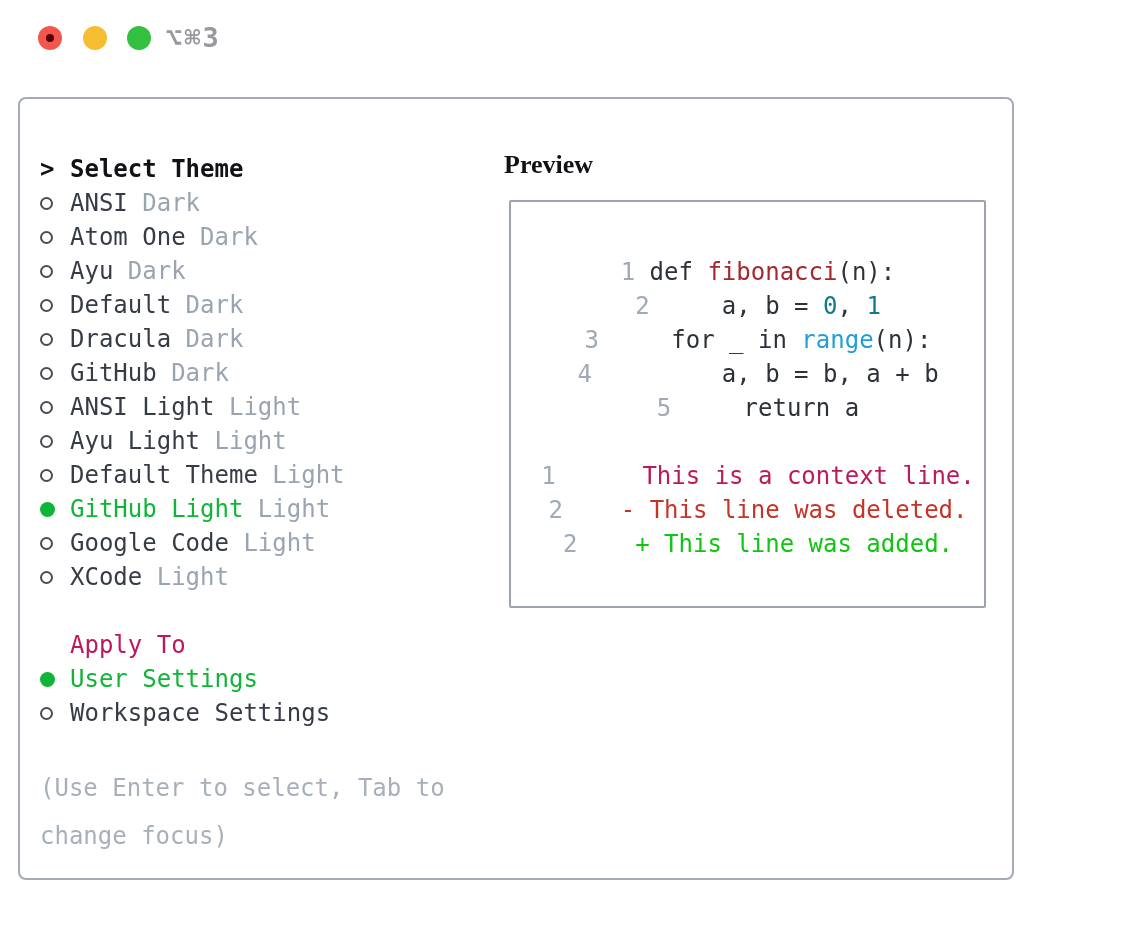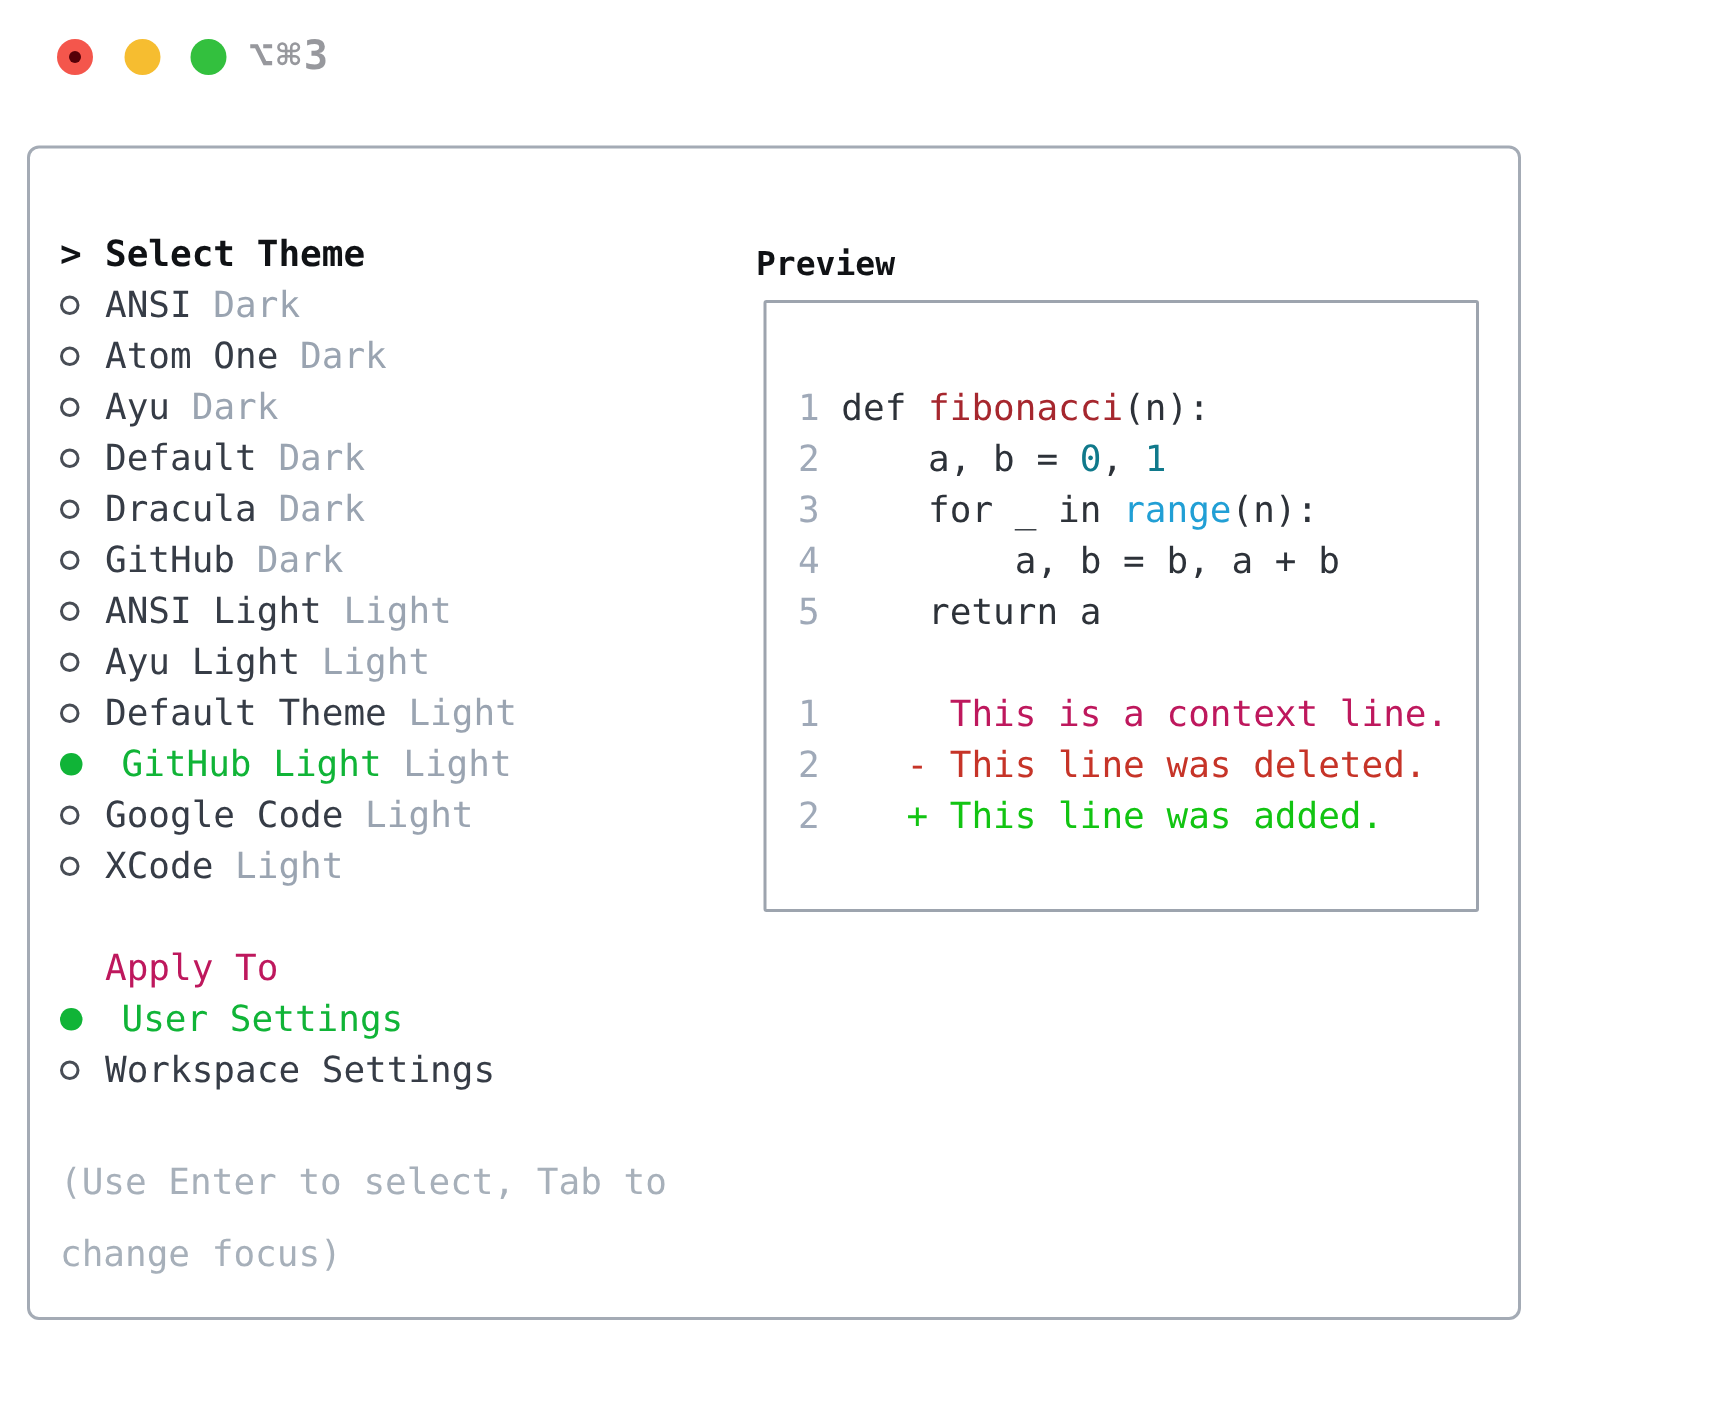--- a/index.html
+++ b/index.html
@@ -44,47 +44,48 @@
   .row { display: flex; align-items: center; height: 34px; white-space: pre; }
   .marker { display: inline-flex; align-items: center; width: 30px; flex: 0 0 30px; }
   .hdr-caret { font-weight: bold; color: #101215; }
   .hdr-label { font-weight: bold; color: #101215; }
   .circle {
     width: 13px; height: 13px; border-radius: 50%;
     border: 2px solid #484d55; background: transparent;
   }
   .circle.filled { width: 15px; height: 15px; border: none; background: #10b437; }
   .item-name { color: #363c46; }
-  .item-name.selected { color: #10b437; margin-left: 11px; }
+  .item-name.selected { color: #10b437; }
   .item-variant { color: #9aa4b1; }
   .apply-header-label { color: #be185d; text-align: right; }
   .spacer-row { height: 34px; }
   .hint {
     width: 420px; margin-top: 0;
     color: #a7b0ba; font-size: 24px; line-height: 48px;
     white-space: normal; word-break: normal;
   }
 
   
   .preview-header {
-    position: absolute; left: 484px; top: 60px;
+    position: absolute; left: 484px; top: 49px;
     height: 34px; display: flex; align-items: center;
-    font-size: 22px; font-weight: bold; color: #101215;
+    font-size: 26px; font-weight: bold; color: #101215; font-family: Liberation Serif, serif;
   }
   .preview-box {
     position: absolute; left: 489px; top: 101px;
     width: 477px; height: 408px;
     border: 2px solid #9da4ae; border-radius: 2px;
     background: #ffffff; overflow: hidden;
   }
   .code {
     padding: 53px 0 0 21px;
     font-family: "DejaVu Sans Mono", monospace;
     font-size: 24px; line-height: 34px;
     white-space: pre;
+    text-align: center;
   }
   .code-line { height: 34px; }
   .seg-lineno  { color: #9fa9b8; }
   .seg-code    { color: #2d3239; }
   .seg-func    { color: #a6272e; }
   .seg-num     { color: #10798b; }
   .seg-builtin { color: #219fd5; }
   .seg-context { color: #be185d; }
   .seg-deleted { color: #c63428; }
   .seg-added   { color: #12c412; }

